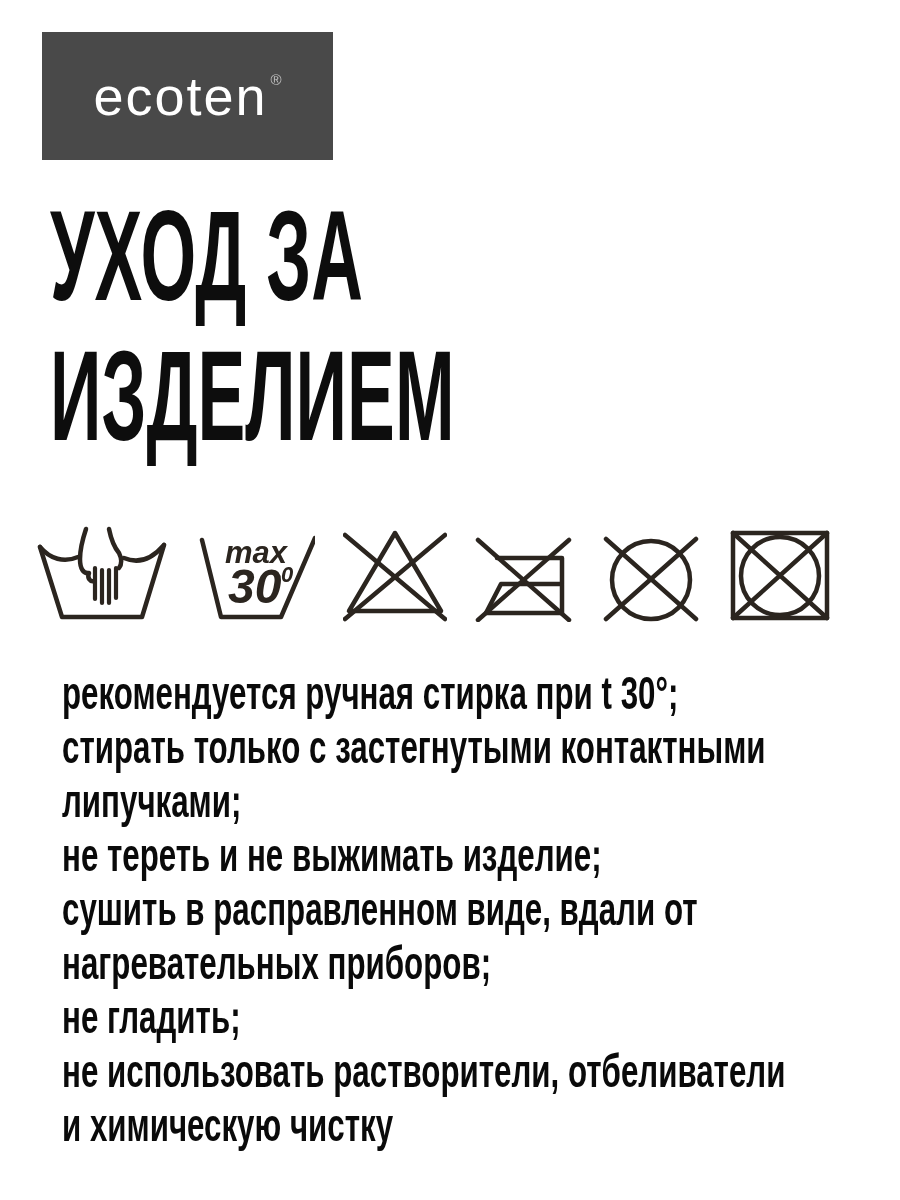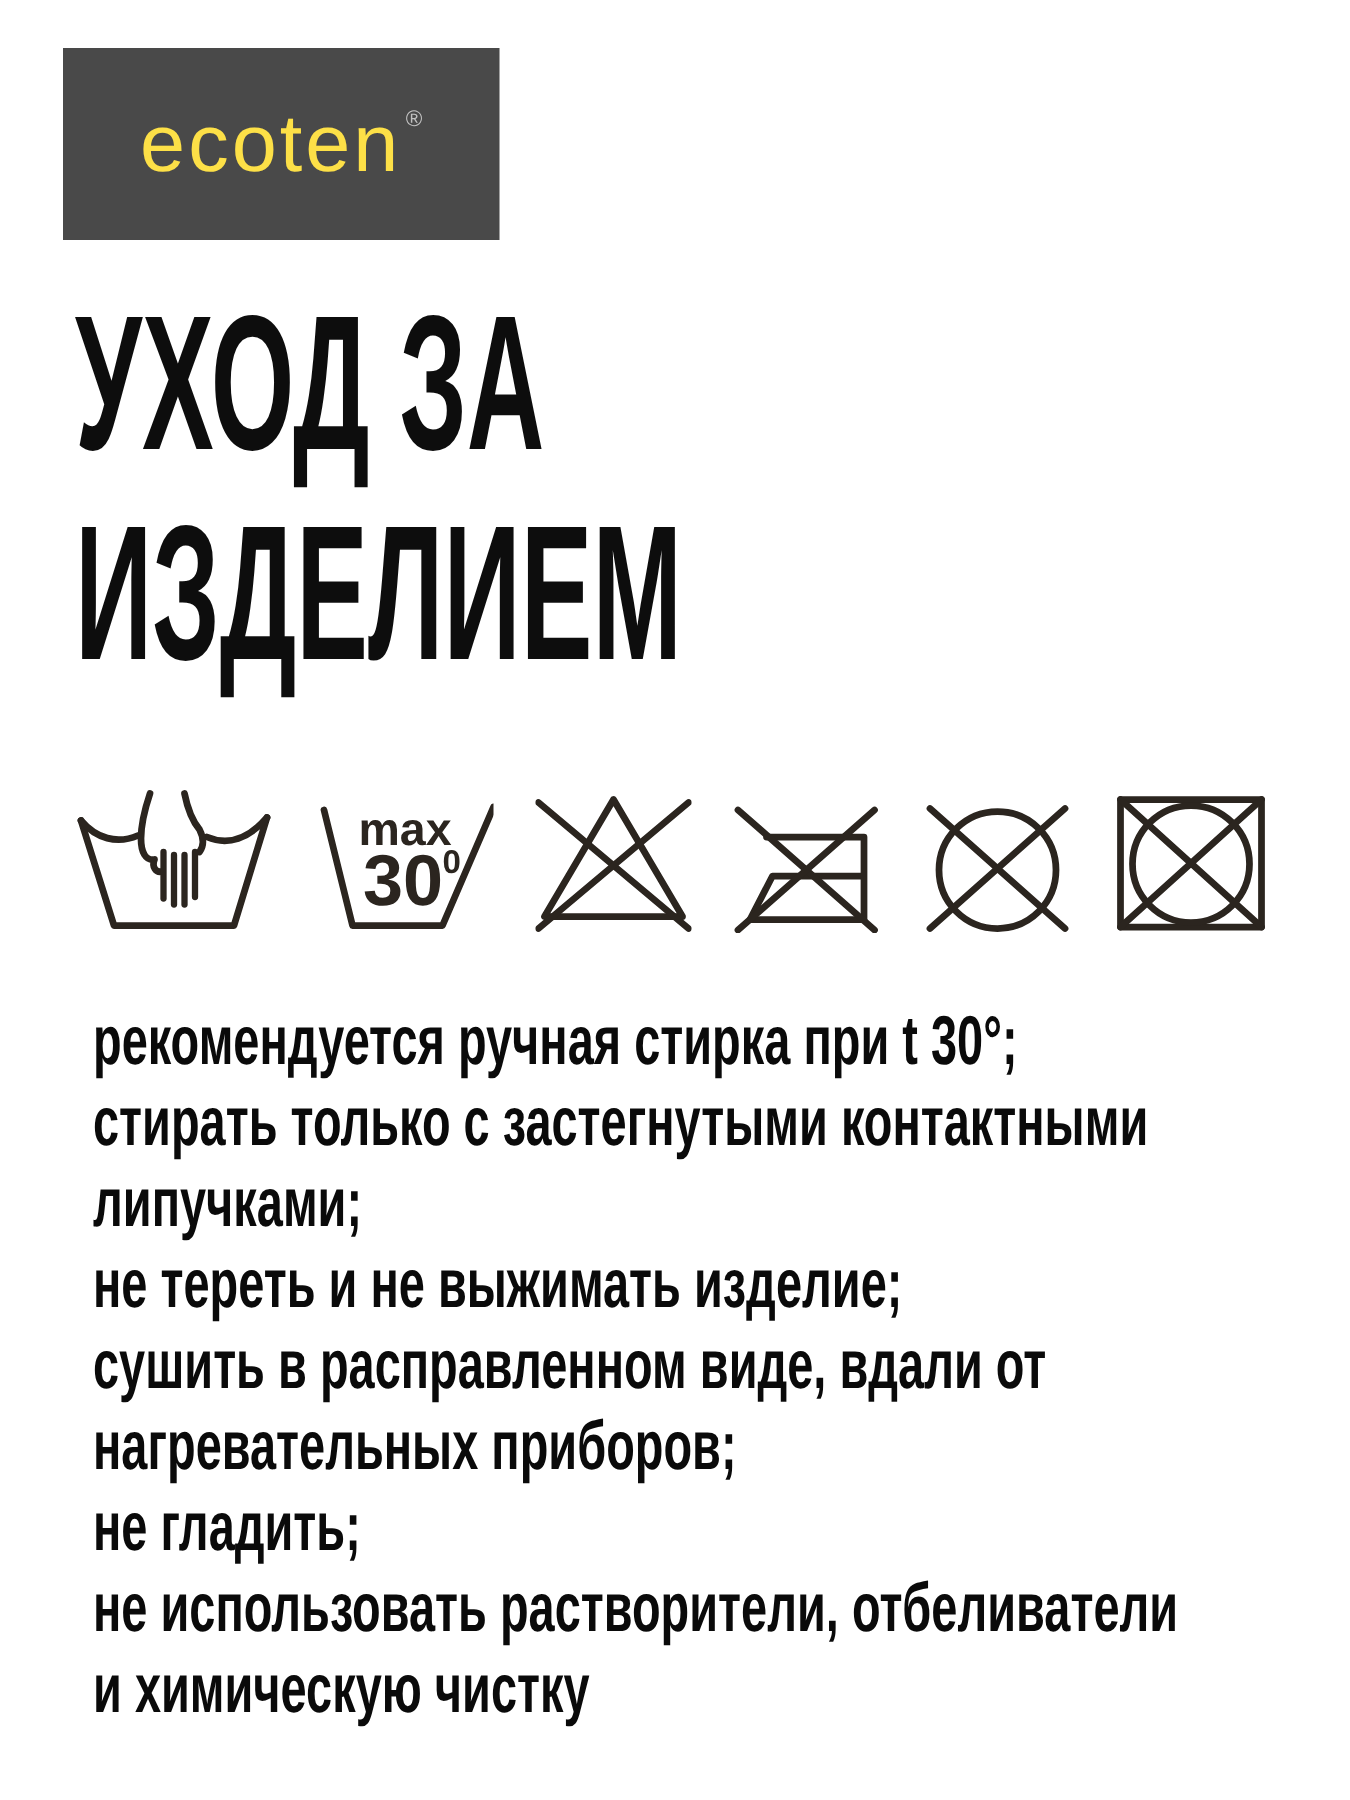--- a/index.html
+++ b/index.html
@@ -5,34 +5,34 @@
   html,body{margin:0;padding:0;overflow:hidden;}
   body{
     width:900px;height:1200px;position:relative;background:#ffffff;
     font-family:"Liberation Sans",sans-serif;
   }
   .logo{
     position:absolute;left:42px;top:32px;width:291px;height:128px;
     background:#494949;display:flex;align-items:center;justify-content:center;
   }
   .logo-text{
-    color:#fde047;font-size:54px;font-weight:400;letter-spacing:2px;line-height:1;
+    color:#ffffff;font-size:54px;font-weight:400;letter-spacing:2px;line-height:1;
   }
   .logo-sup{
     color:#c2c2c2;font-size:15px;position:relative;top:-17px;margin-left:3px;
   }
   .title{
     position:absolute;left:50px;top:186px;margin:0;
     font-size:128px;line-height:140px;font-weight:700;color:#0d0d0d;
     transform:scaleX(0.56);transform-origin:0 0;white-space:nowrap;
   }
   .title span{display:block;}
   .icons{
-    position:absolute;left:44px;top:525px;width:802px;height:97px;
-    display:flex;justify-content:space-between;align-items:flex-end;
+    position:absolute;left:30px;top:525px;width:802px;height:97px;
+    display:flex;justify-content:space-between;align-items:flex-end;font-style:italic;
   }
   .icon{display:block;}
   .icon path,.icon circle,.icon rect,.icon line{
     fill:none;stroke:#2b251f;stroke-width:4.5;stroke-linecap:round;stroke-linejoin:round;
   }
   .icon .finger{stroke-width:4.2;}
   .icon text{fill:#2b251f;stroke:none;font-weight:700;font-family:"Liberation Sans",sans-serif;}
   .instructions{
     position:absolute;left:62px;top:666px;
     font-size:46px;line-height:54px;font-weight:700;color:#0a0a0a;

